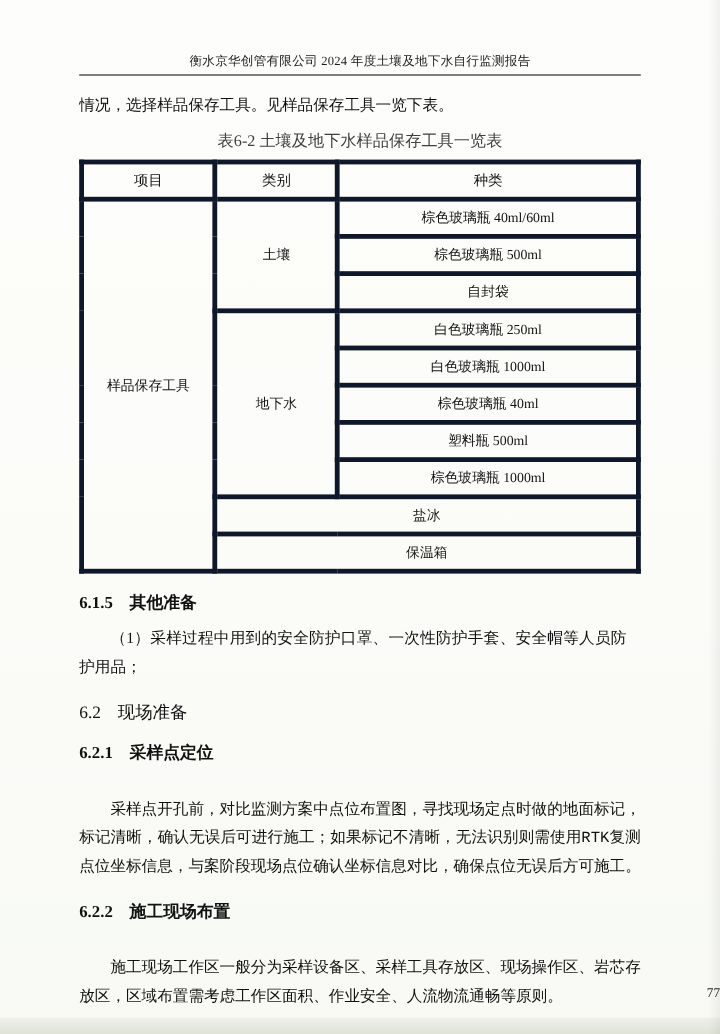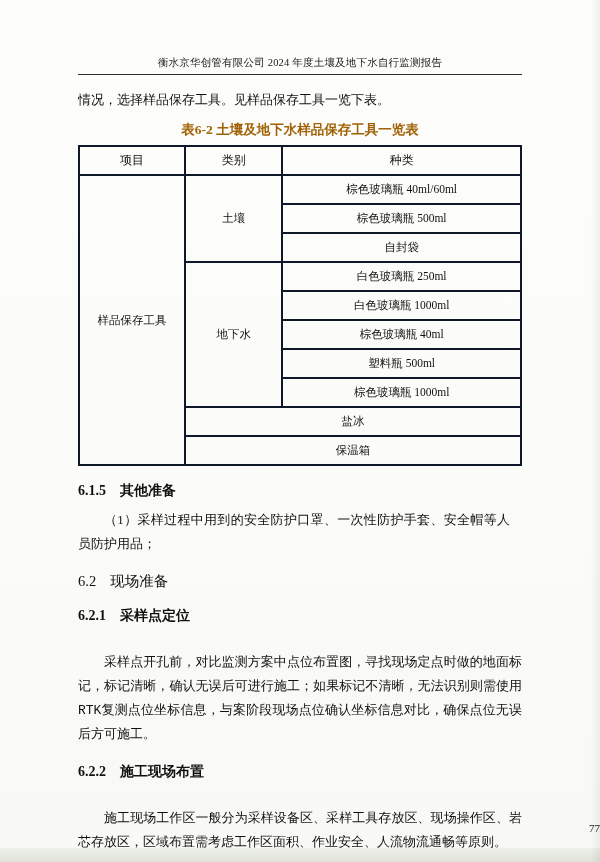--- a/index.html
+++ b/index.html
@@ -12,21 +12,21 @@
     height: 862px;
     overflow: hidden;
     font-family: "Liberation Serif", "DejaVu Serif", serif;
   }
   .page {
     position: relative;
     width: 600px;
     height: 862px;
     background: #fdfdfb;
     box-sizing: border-box;
-    padding: 16px;
+    padding: 4px;
   }
   .scan-tint {
     position: absolute;
     inset: 0;
     background: linear-gradient(180deg, rgba(250,250,245,0.0) 0%, rgba(245,247,240,0.25) 60%, rgba(240,244,236,0.4) 100%);
     pointer-events: none;
   }
   .content {
     position: relative;
     padding: 40px 62px 0 62px;
@@ -47,31 +47,31 @@
     line-height: 1.85;
     color: #111;
     margin: 0 0 6px 0;
     text-align: justify;
     font-family: Liberation Mono, monospace;
   }
   p.indent { text-indent: 26px; margin-top: 26px; }
   .table-title {
     text-align: center;
     font-size: 13.5px;
-    font-weight: bold;
+    font-weight: normal;
     margin: 8px 0 6px 0;
-    color: #a16207;
+    color: #404040;
   }
   table.doc-table {
     width: 100%;
     border-collapse: collapse;
     table-layout: fixed;
   }
   table.doc-table td {
-    border: 2px solid #0f172a;
+    border: 4px solid #0f172a;
     font-size: 11.5px;
     text-align: center;
     vertical-align: middle;
     height: 27px;
     color: #111;
     padding: 0 2px;
   }
   table.doc-table td.hdr {
     font-size: 12px;
   }

